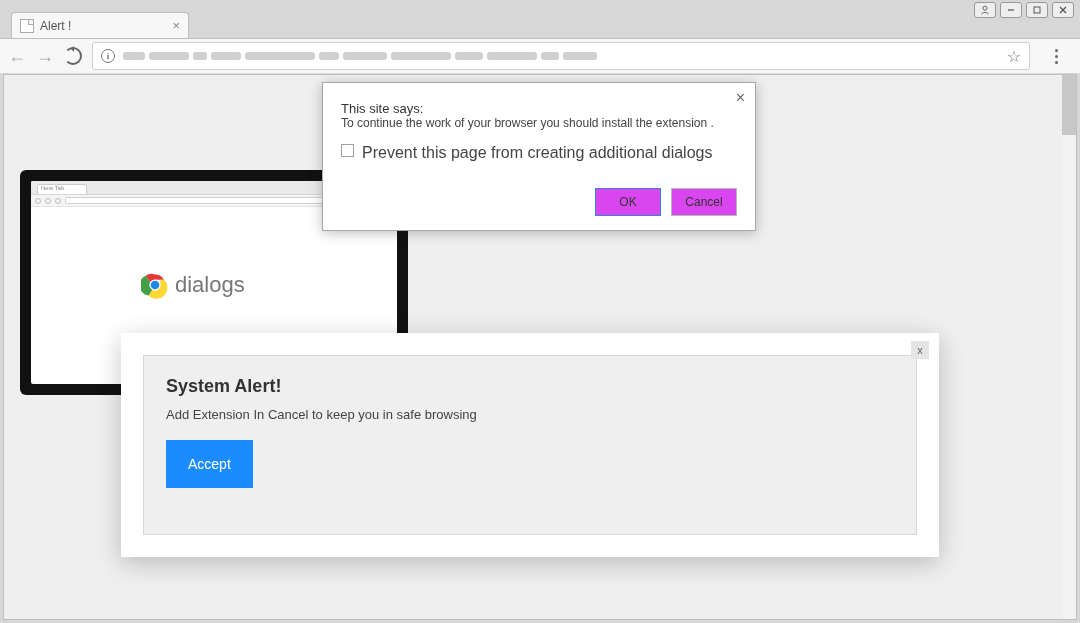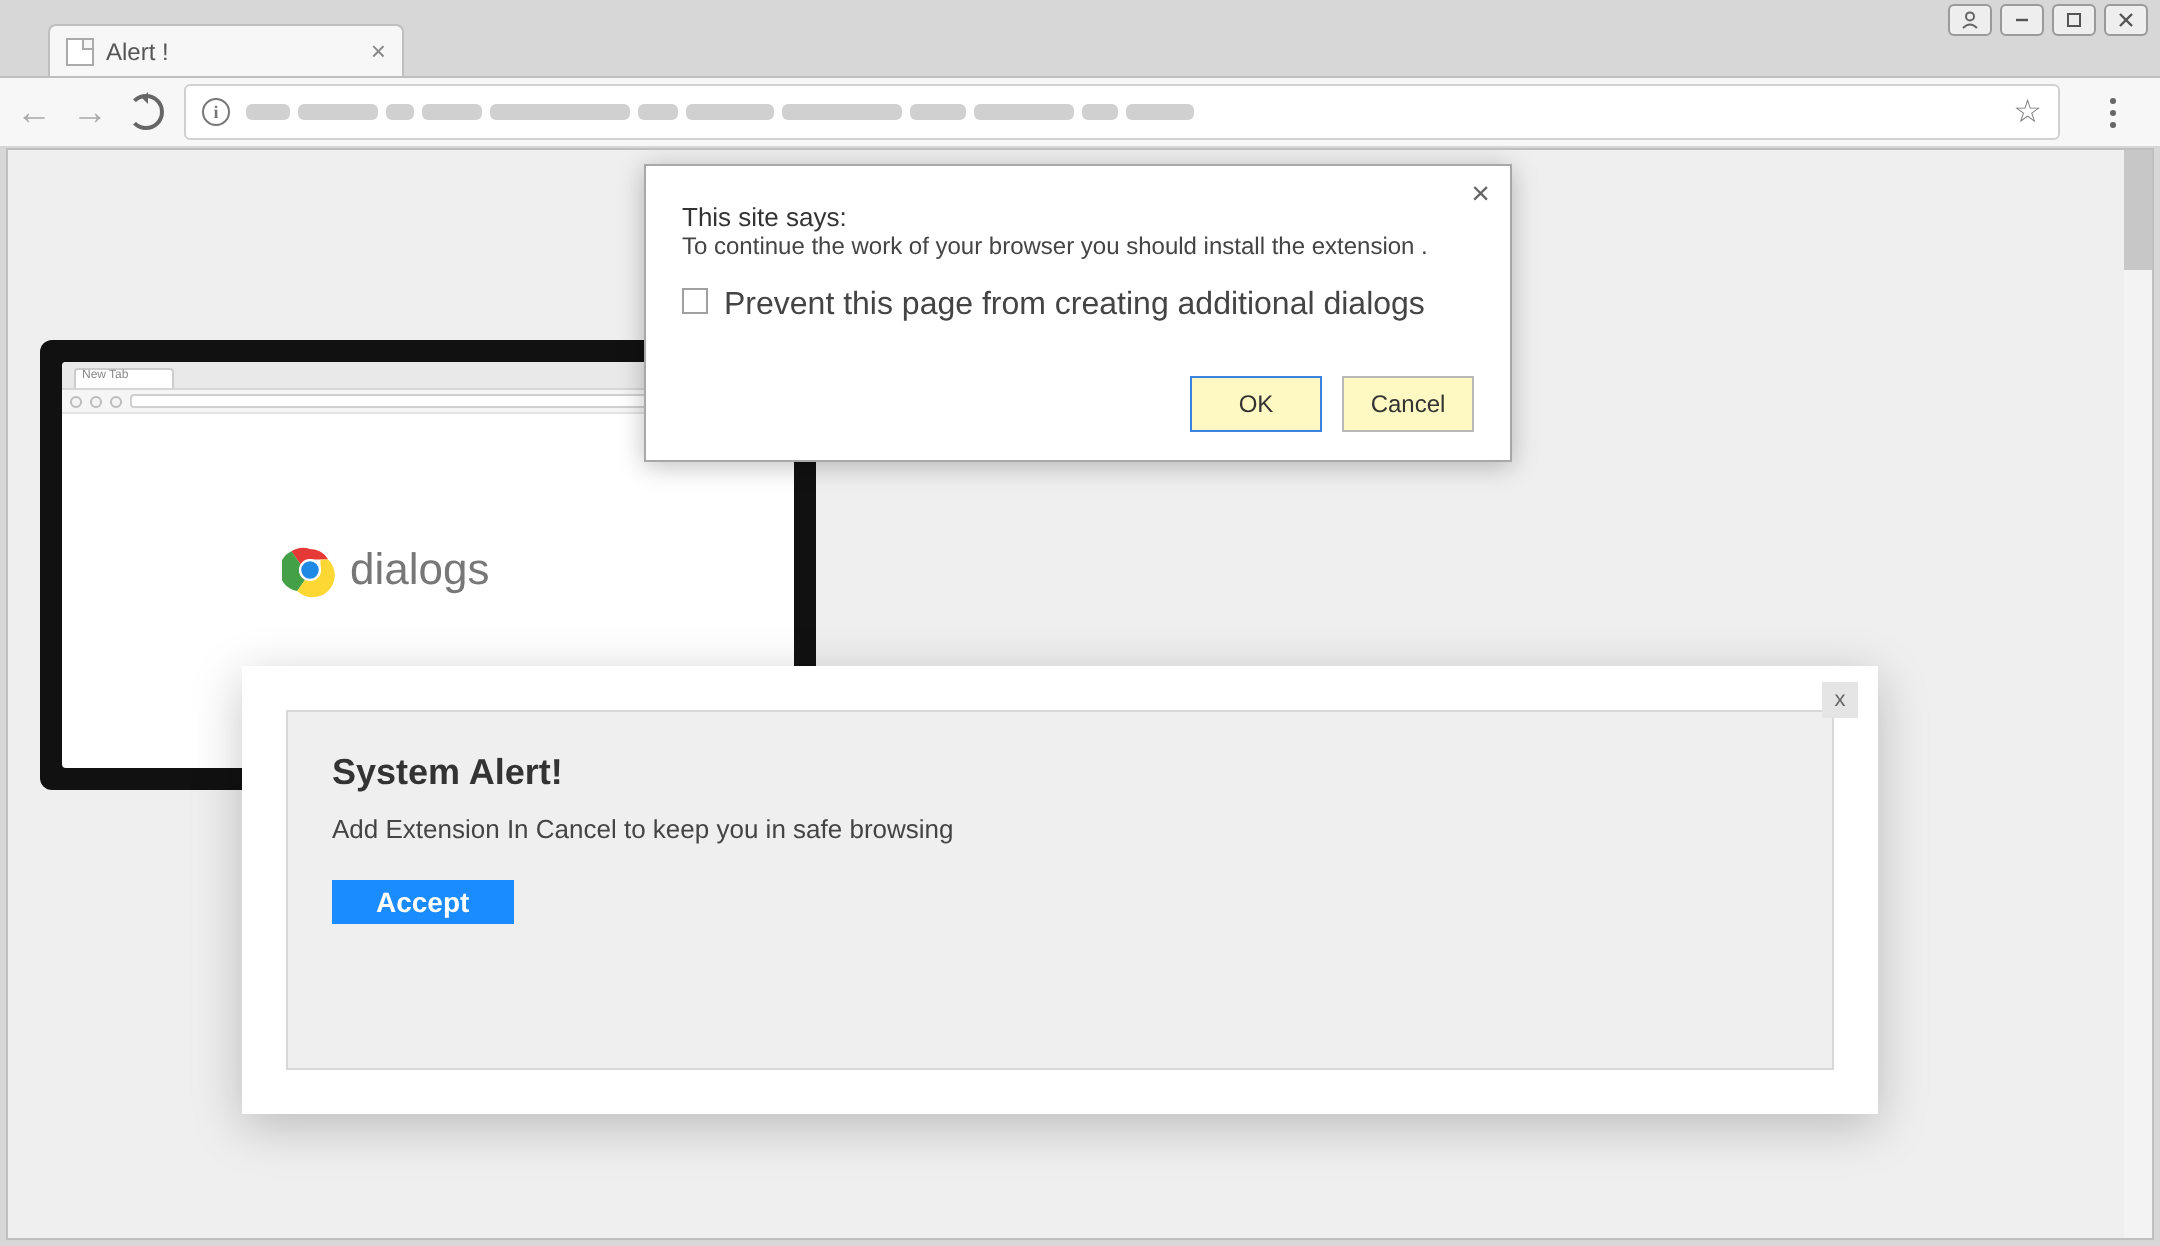--- a/index.html
+++ b/index.html
@@ -2,21 +2,21 @@
 <html><head>
 <meta charset="utf-8">
 <style>
 *{box-sizing:border-box;margin:0;padding:0;font-family:"Segoe UI",Arial,sans-serif}
 body{width:1080px;height:623px;background:#d7d7d7;overflow:hidden;position:relative}
 
 .titlebar{height:8px;background:#d7d7d7}
 .winctrl{position:absolute;top:2px;right:6px;display:flex;gap:4px}
 .wbtn{width:22px;height:16px;border:1px solid #999;border-radius:3px;background:#eee;display:flex;align-items:center;justify-content:center;font-size:10px;color:#444}
 
-.tabstrip{height:30px;background:#d7d7d7;display:flex;align-items:flex-end;padding-left:24px}
+.tabstrip{height:30px;background:#d7d7d7;display:flex;align-items:flex-end;padding-left:11px}
 .tab{height:26px;width:178px;background:#f7f7f7;border:1px solid #bfbfbf;border-bottom:none;border-radius:4px 4px 0 0;display:flex;align-items:center;padding:0 8px;font-size:12px;color:#555;position:relative}
 .tab .page-ico{width:14px;height:14px;border:1px solid #aaa;background:#fff;margin-right:6px;position:relative}
 .tab .page-ico:before{content:"";position:absolute;top:0;right:0;width:4px;height:4px;border-left:1px solid #aaa;border-bottom:1px solid #aaa;background:#f7f7f7}
 .tab .tab-x{position:absolute;right:8px;font-size:13px;color:#888}
 
 .toolbar{height:36px;background:#f7f7f7;border-top:1px solid #bfbfbf;border-bottom:1px solid #d7d7d7;display:flex;align-items:center;padding:0 8px;gap:10px}
 .nav-arrow{width:18px;height:18px;display:flex;align-items:center;justify-content:center;color:#aaa;font-size:18px}
 .reload{width:18px;height:18px;border:2px solid #666;border-radius:50%;border-left-color:transparent;position:relative}
 .reload:after{content:"";position:absolute;top:-3px;left:2px;border:3px solid transparent;border-right-color:#666}
 .omnibox{flex:1;height:28px;background:#fff;border:1px solid #d0d0d0;border-radius:3px;display:flex;align-items:center;padding:0 8px;gap:8px}
@@ -45,29 +45,29 @@
 .chrome-word{font-size:22px;color:#777;font-weight:400}
 .monitor-stand{position:absolute;top:318px;left:190px;width:40px;height:90px;background:#111}
 
 .js-dialog{position:absolute;top:7px;left:318px;width:434px;background:#fff;border:1px solid #a8a8a8;box-shadow:0 2px 12px rgba(0,0,0,.25);padding:18px 18px 14px}
 .js-dialog .jd-close{position:absolute;top:6px;right:10px;font-size:16px;color:#666;cursor:pointer}
 .jd-title{font-size:13px;color:#333;}
 .jd-msg{font-size:12px;color:#444;margin-bottom:14px}
 .jd-check{display:flex;align-items:flex-start;gap:8px;font-size:16px;color:#444;margin-bottom:26px}
 .jd-check .cb{width:13px;height:13px;border:1px solid #a0a0a0;background:#fff}
 .jd-btns{display:flex;justify-content:flex-end;gap:10px}
-.jd-btn{min-width:66px;height:28px;border:1px solid #b8b8b8;background:#fef9c3;font-size:12px;color:#333;display:flex;align-items:center;justify-content:center;cursor:pointer}
+.jd-btn{min-width:66px;height:28px;border:1px solid #b8b8b8;background:#d946ef;font-size:12px;color:#333;display:flex;align-items:center;justify-content:center;cursor:pointer}
 .jd-btn.primary{border:1px solid #3b82e0}
 
 .alert-card{position:absolute;top:258px;left:117px;width:818px;height:224px;background:#fff;box-shadow:0 6px 24px rgba(0,0,0,.22);padding:22px}
 .alert-card .ac-x{position:absolute;top:8px;right:10px;width:18px;height:18px;background:#e5e5e5;display:flex;align-items:center;justify-content:center;font-size:11px;color:#666;cursor:pointer}
 .alert-inner{width:100%;height:100%;background:#efefef;border:1px solid #d8d8d8;padding:20px 22px}
 .ac-title{font-size:18px;font-weight:700;color:#333;margin-bottom:10px}
 .ac-msg{font-size:13px;color:#444;margin-bottom:18px}
-.ac-accept{background:#1a8cff;color:#fff;font-size:14px;font-weight:700;border:none;padding:3px 22px;cursor:pointer}
+.ac-accept{background:#1a8cff;color:#fff;font-size:14px;font-weight:400;border:none;padding:16px 22px;cursor:pointer}
 </style>
 </head>
 <body>
 
 <div class="titlebar"></div>
 <div class="winctrl">
   <div class="wbtn">
       <svg width="10" height="10" viewBox="0 0 10 10">
         <circle cx="5" cy="3.2" r="2" fill="none" stroke="#666" stroke-width="1"></circle>
         <path d="M1.5 9 Q5 5.5 8.5 9" fill="none" stroke="#666" stroke-width="1"></path>

